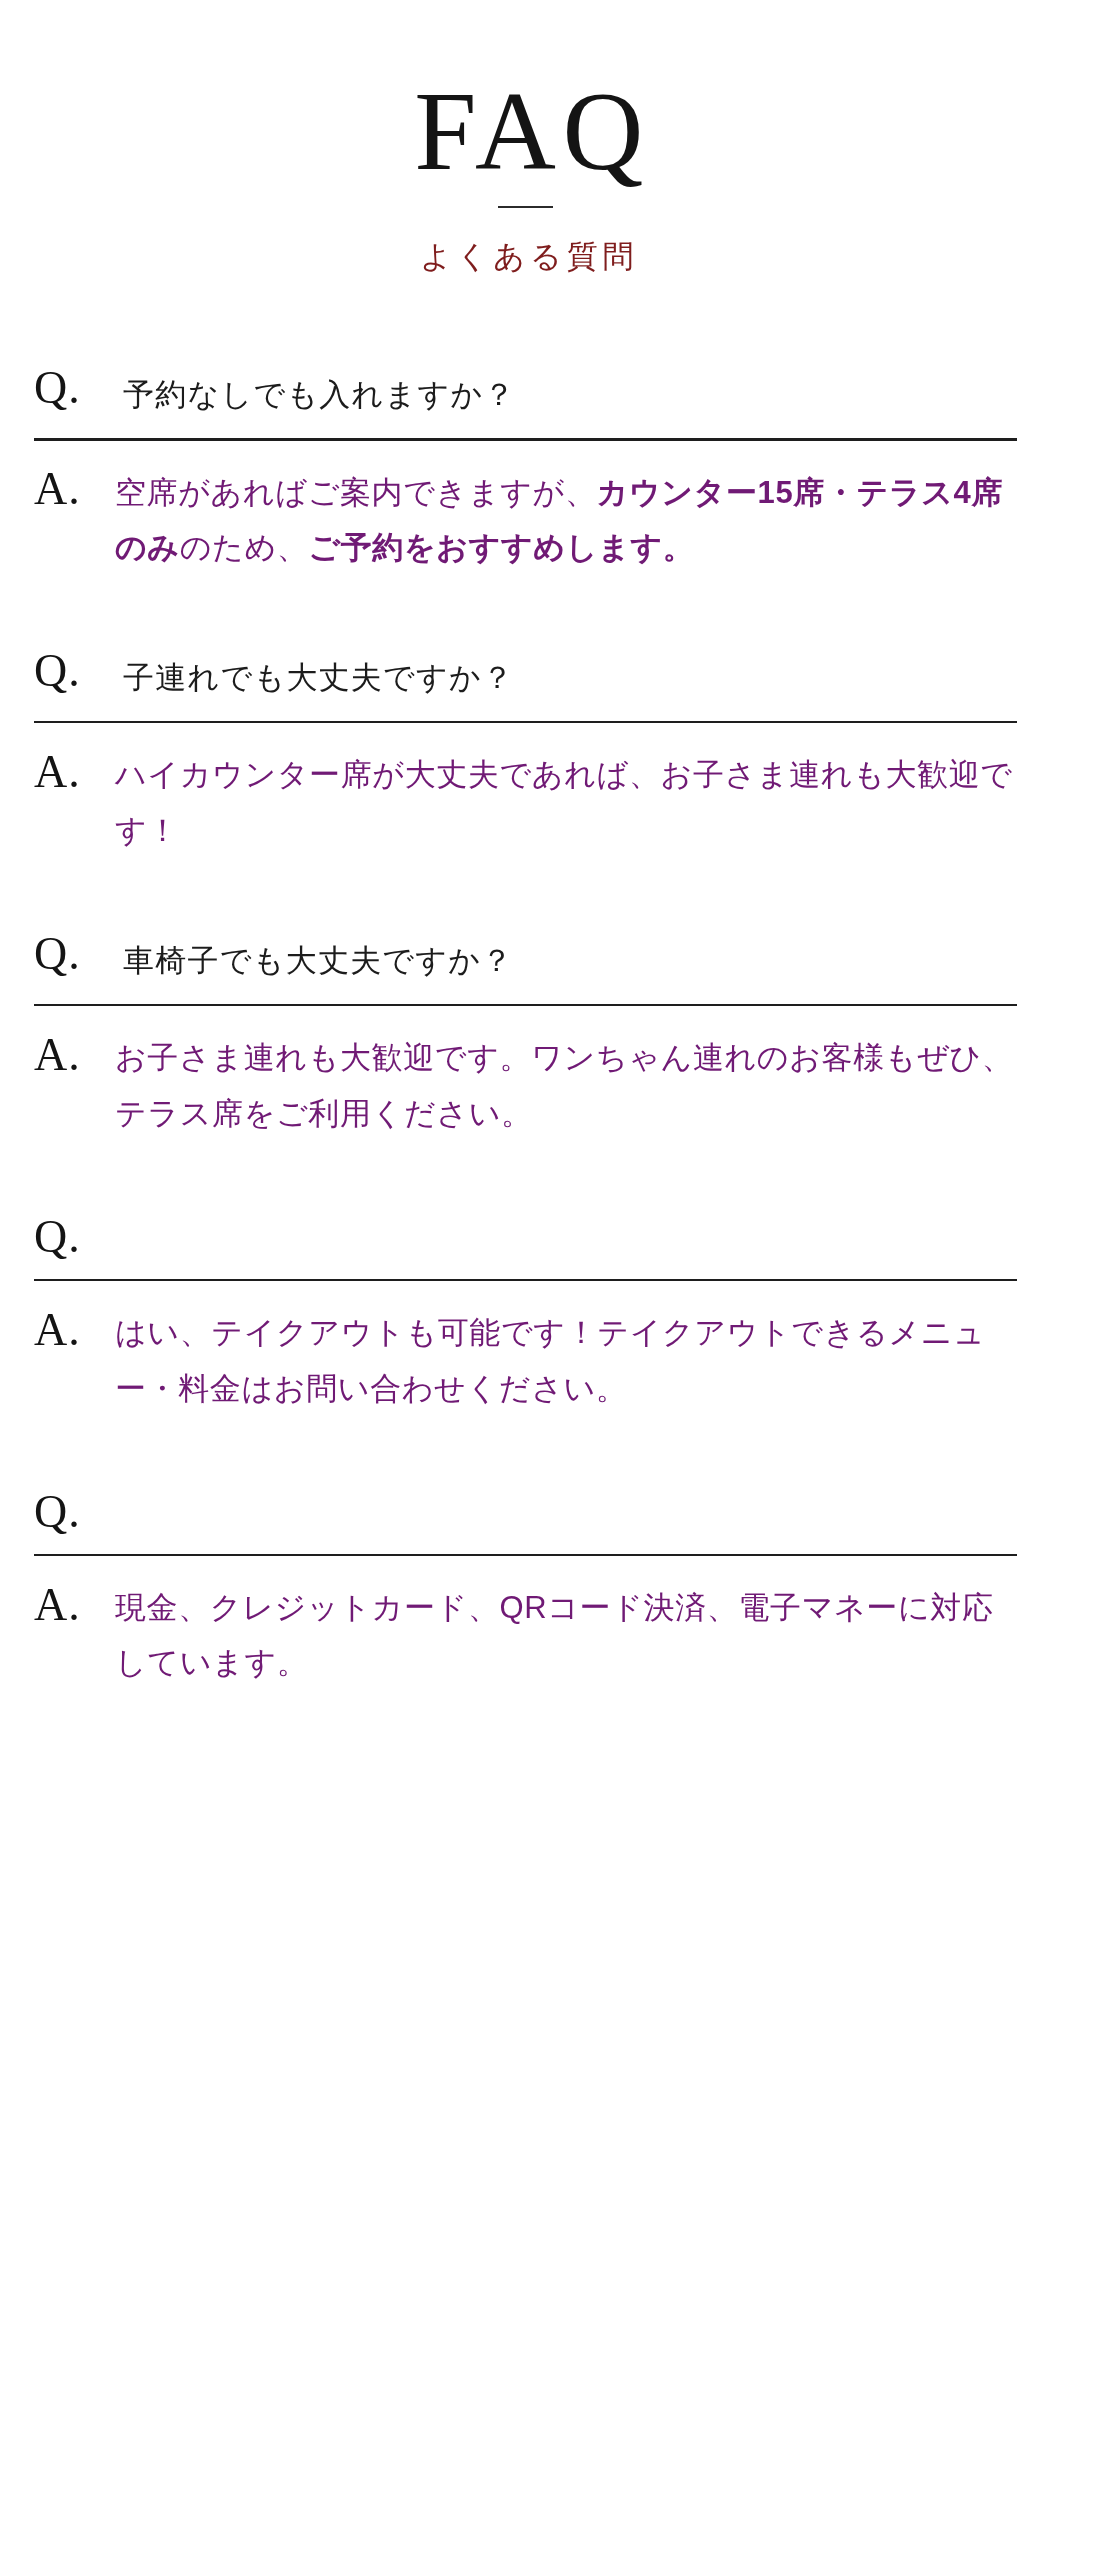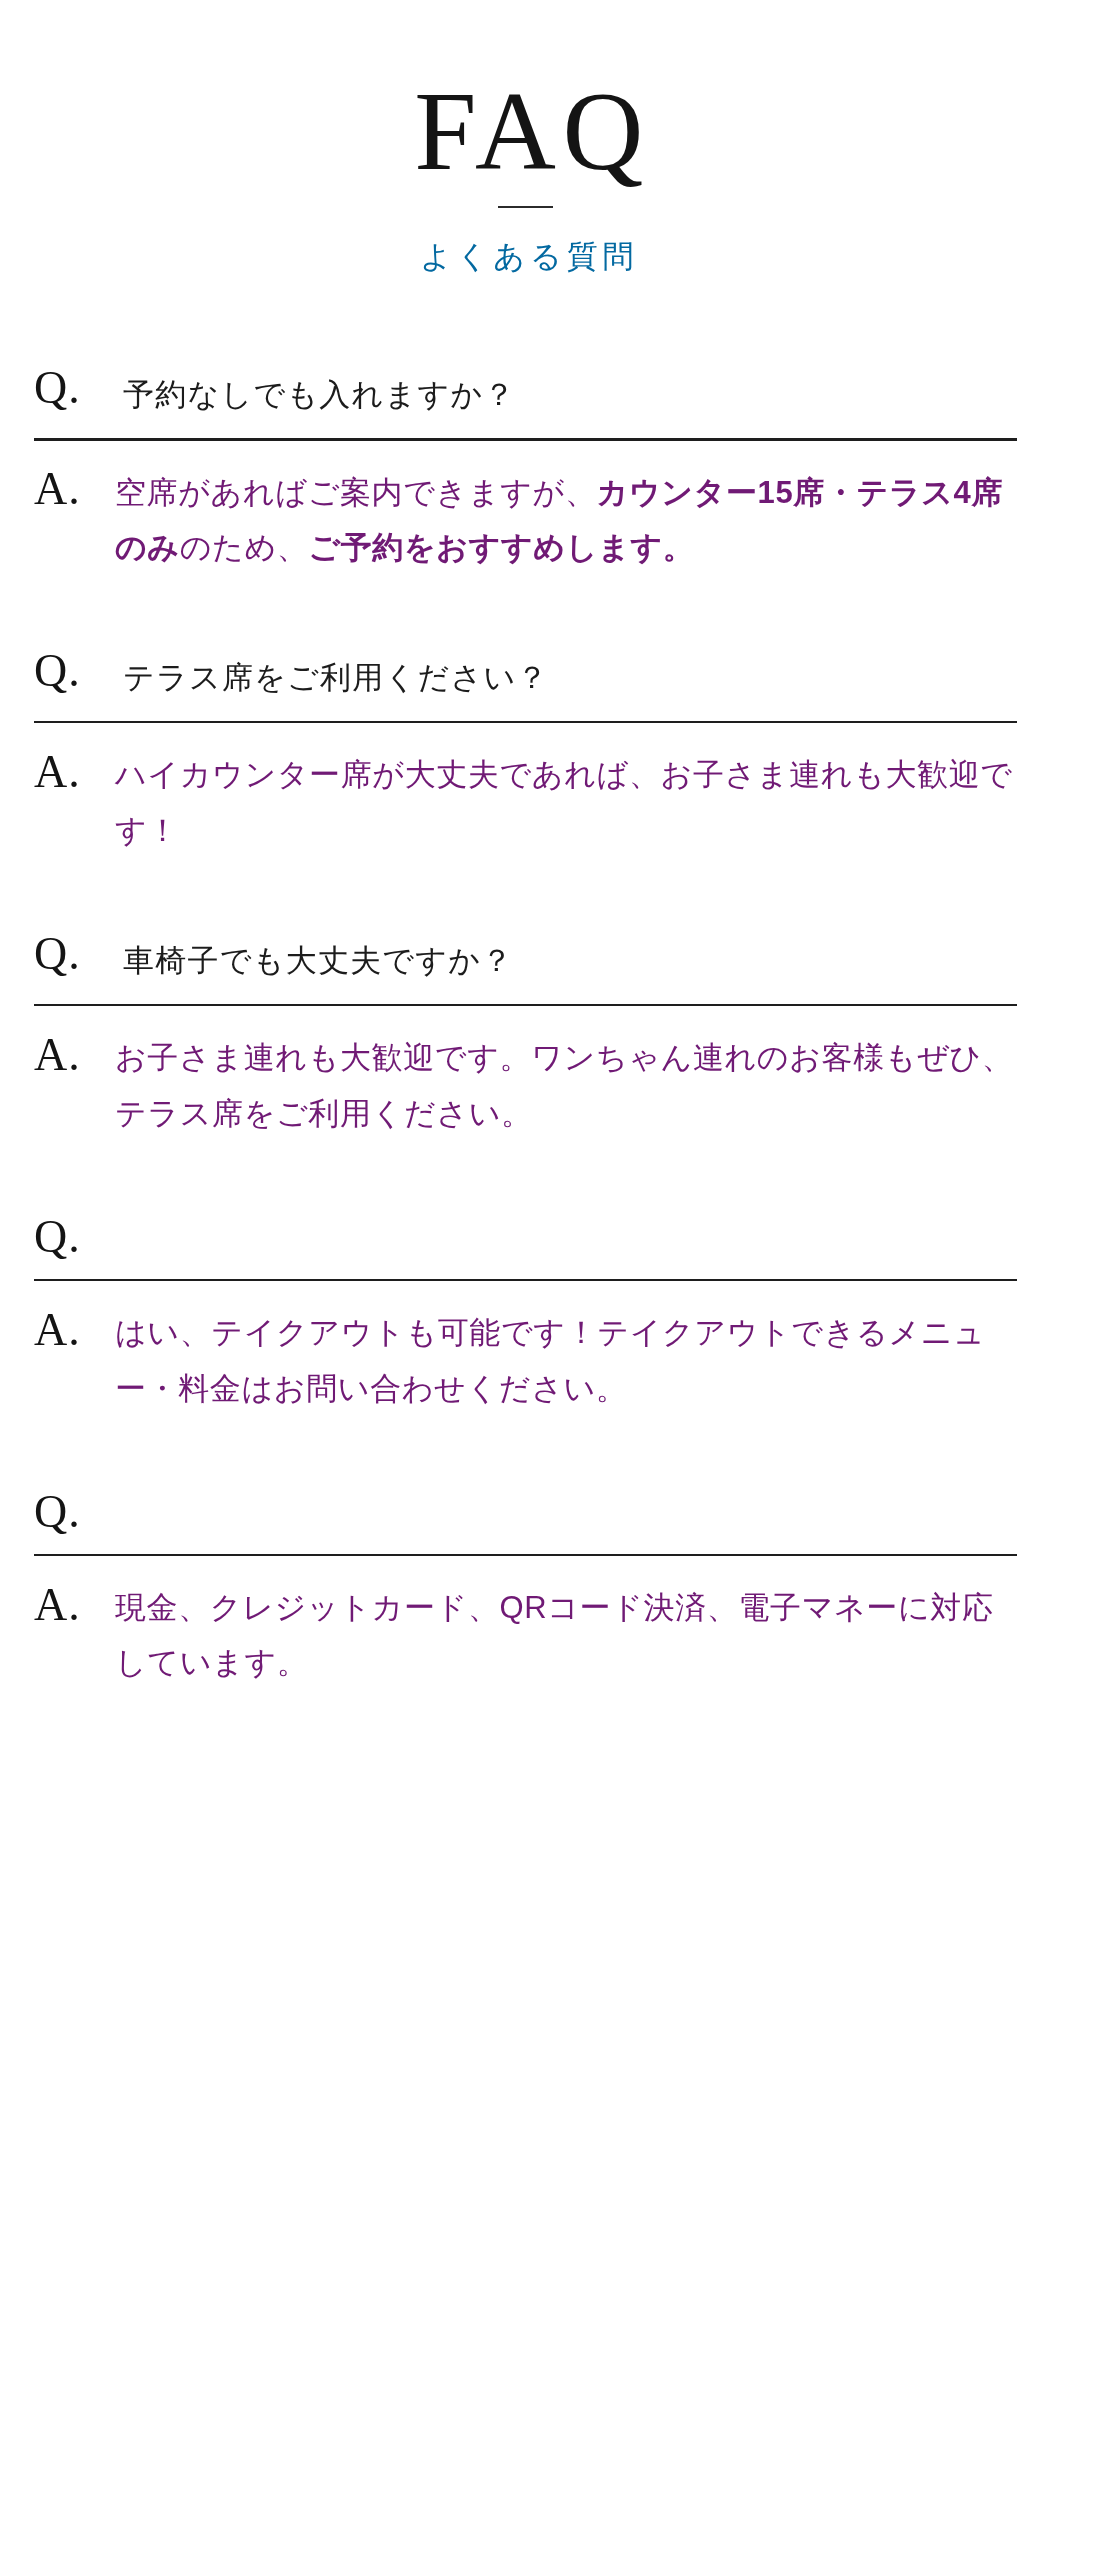--- a/index.html
+++ b/index.html
@@ -41,21 +41,21 @@
   .faq-rule {
     width: 55px;
     height: 1.5px;
     background: #2b2b2b;
     margin: 19.4px auto 0 auto;
   }
   .faq-subtitle {
     font-family: "Liberation Serif", serif;
     font-size: 31px;
     letter-spacing: 0.16em;
-    color: #0369a1;
+    color: #7f1d1d;
     margin: 28px 0 0 0;
     padding-left: 7.5px;
     font-weight: 400;
   }
 
   
   .faq-list {
     margin: 84px auto 0 auto;
     width: 983px;
   }
@@ -140,21 +140,21 @@
         </div>
         <div class="divider"></div>
         <div class="qa-row answer-row">
           <div class="marker a">A.</div>
           <div class="answer-text"><span>空席があればご案内できますが、</span><b>カウンター15席・テラス4席のみ</b><span>のため、</span><b>ご予約をおすすめします。</b></div>
         </div>
       </div>
       <div class="faq-item">
         <div class="qa-row">
           <div class="marker q">Q.</div>
-          <div class="question-text">テラス席をご利用ください？</div>
+          <div class="question-text">子連れでも大丈夫ですか？</div>
         </div>
         <div class="divider"></div>
         <div class="qa-row answer-row">
           <div class="marker a">A.</div>
           <div class="answer-text"><span>ハイカウンター席が大丈夫であれば、お子さま連れも大歓迎です！</span></div>
         </div>
       </div>
       <div class="faq-item">
         <div class="qa-row">
           <div class="marker q">Q.</div>

